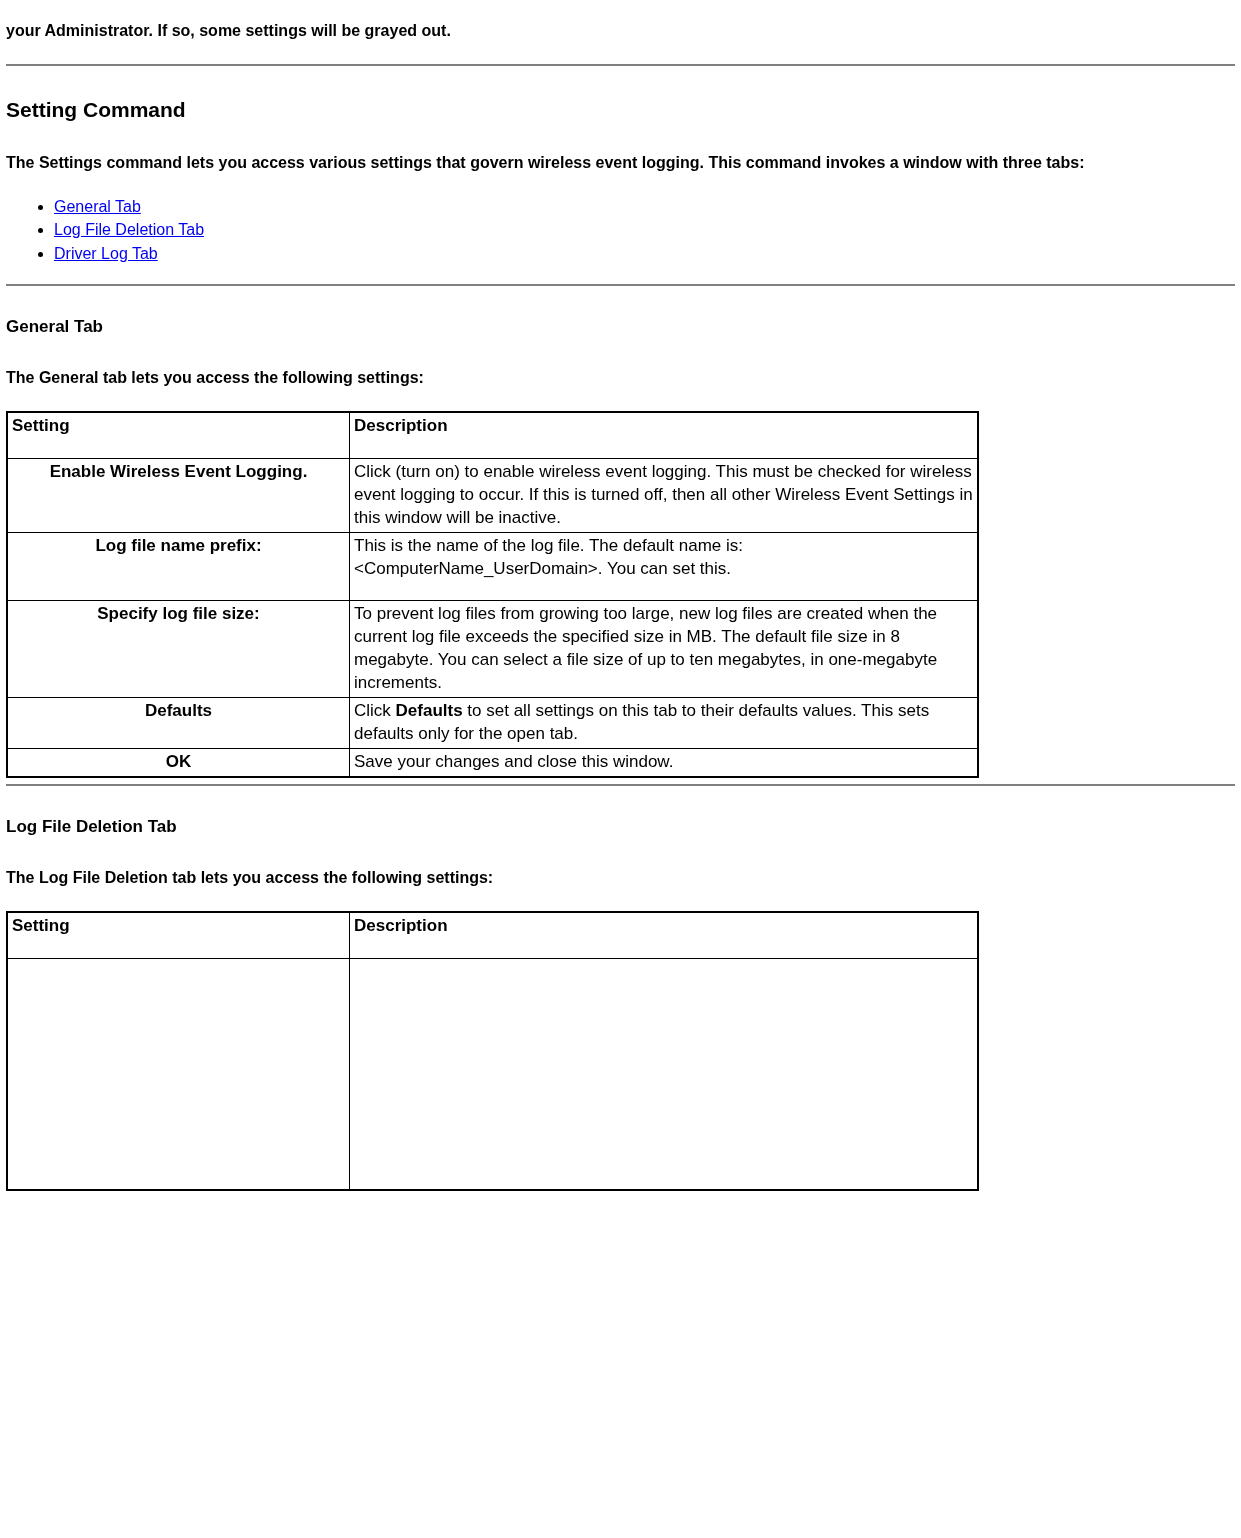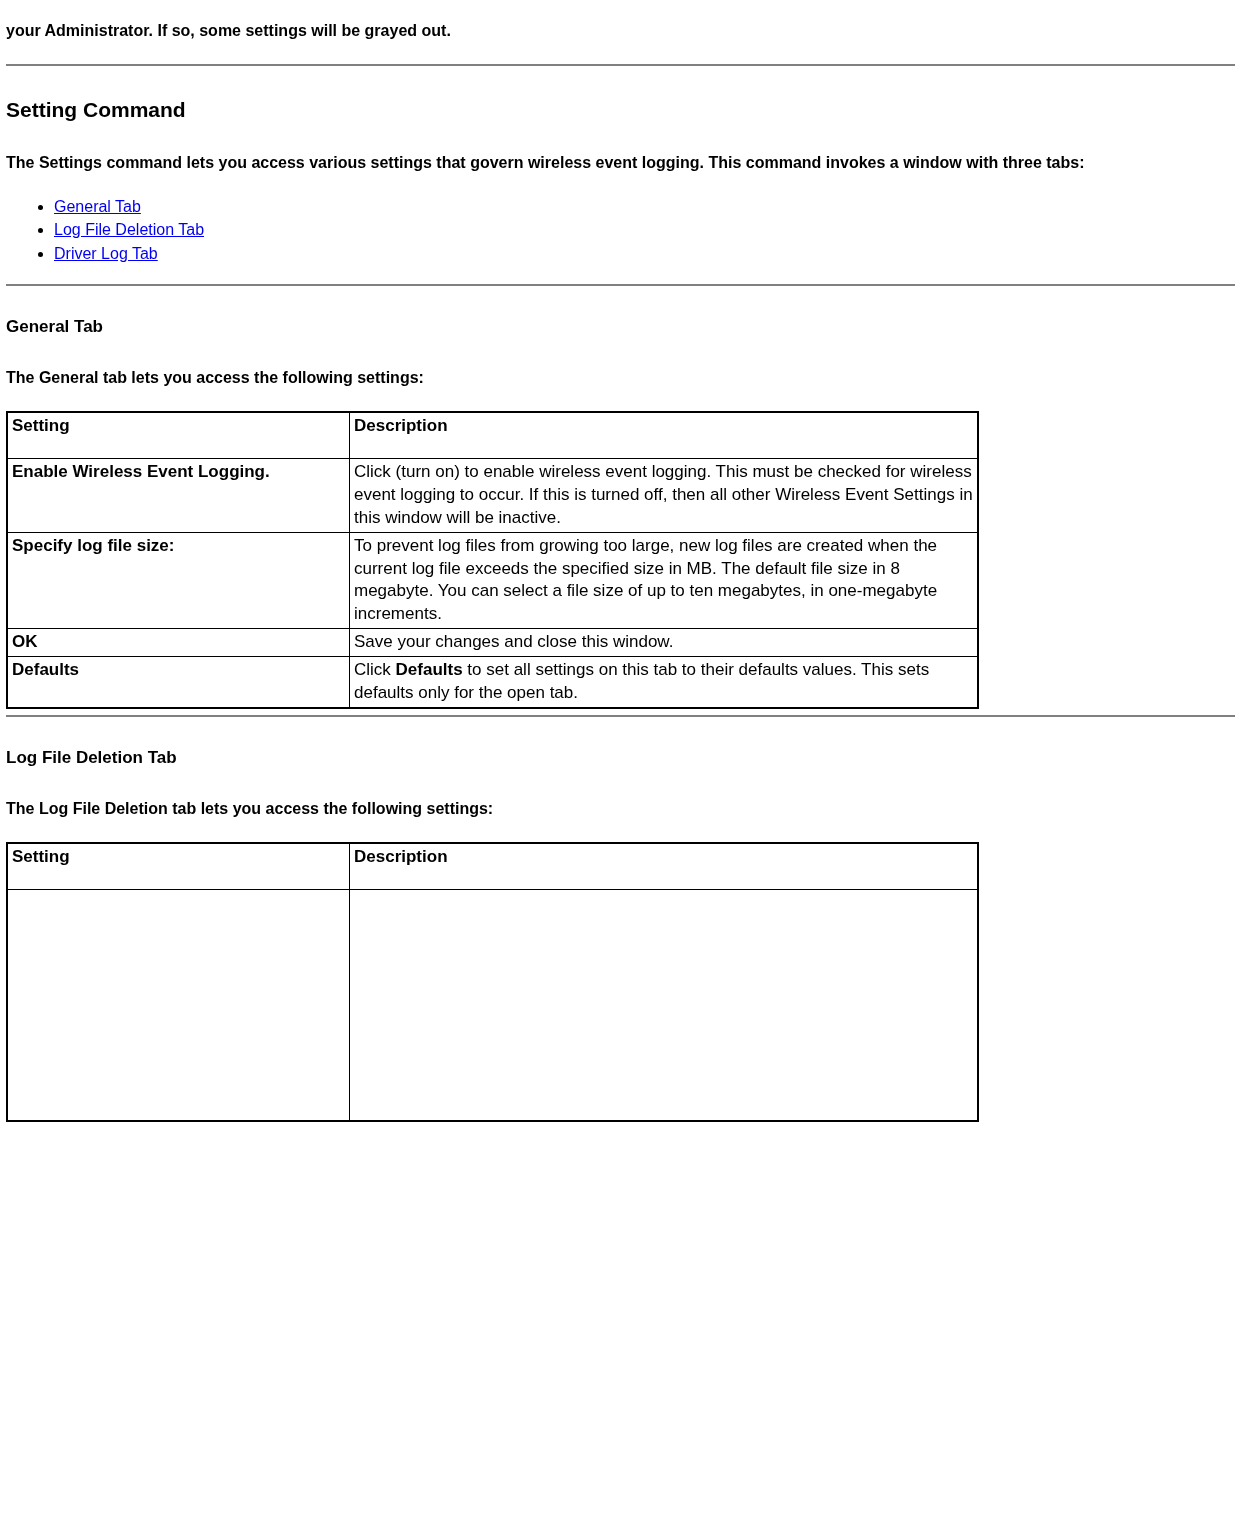--- a/index.html
+++ b/index.html
@@ -59,20 +59,21 @@
   }
   .col-setting {
     width: 333px;
   }
   .header-row td {
     font-weight: bold;
     padding-bottom: 20px;
   }
   .bold {
     font-weight: bold;
+    text-align: center;
   }
 </style>
 </head>
 <body>
 
 <p>your Administrator. If so, some settings will be grayed out.</p>
 
 <hr>
 
 <h2>Setting Command</h2>
@@ -95,30 +96,34 @@
   <tbody>
       <tr class="header-row">
     <td class="col-setting">Setting</td>
     <td>Description</td>
   </tr>
   <tr>
     <td class="col-setting bold">Enable Wireless Event Logging.</td>
     <td>Click (turn on) to enable wireless event logging. This must be checked for wireless event logging to occur. If this is turned off, then all other Wireless Event Settings in this window will be inactive.</td>
   </tr>
   <tr>
+    <td class="col-setting bold">Log file name prefix:</td>
+    <td style="padding-bottom:20px;">This is the name of the log file. The default name is: &lt;ComputerName_UserDomain&gt;. You can set this.</td>
+  </tr>
+  <tr>
     <td class="col-setting bold">Specify log file size:</td>
     <td>To prevent log files from growing too large, new log files are created when the current log file exceeds the specified size in MB. The default file size in 8 megabyte. You can select a file size of up to ten megabytes, in one-megabyte increments.</td>
   </tr>
   <tr>
+    <td class="col-setting bold">Defaults</td>
+    <td><span>Click </span><span class="bold">Defaults</span><span> to set all settings on this tab to their defaults values. This sets defaults only for the open tab.</span></td>
+  </tr>
+  <tr>
     <td class="col-setting bold">OK</td>
     <td>Save your changes and close this window.</td>
-  </tr>
-  <tr>
-    <td class="col-setting bold">Defaults</td>
-    <td><span>Click </span><span class="bold">Defaults</span><span> to set all settings on this tab to their defaults values. This sets defaults only for the open tab.</span></td>
   </tr>
 </tbody>
   </table>
 
 <hr style="margin-top:6px;">
 
 <h3>Log File Deletion Tab</h3>
 
 <p>The Log File Deletion tab lets you access the following settings:</p>
 

